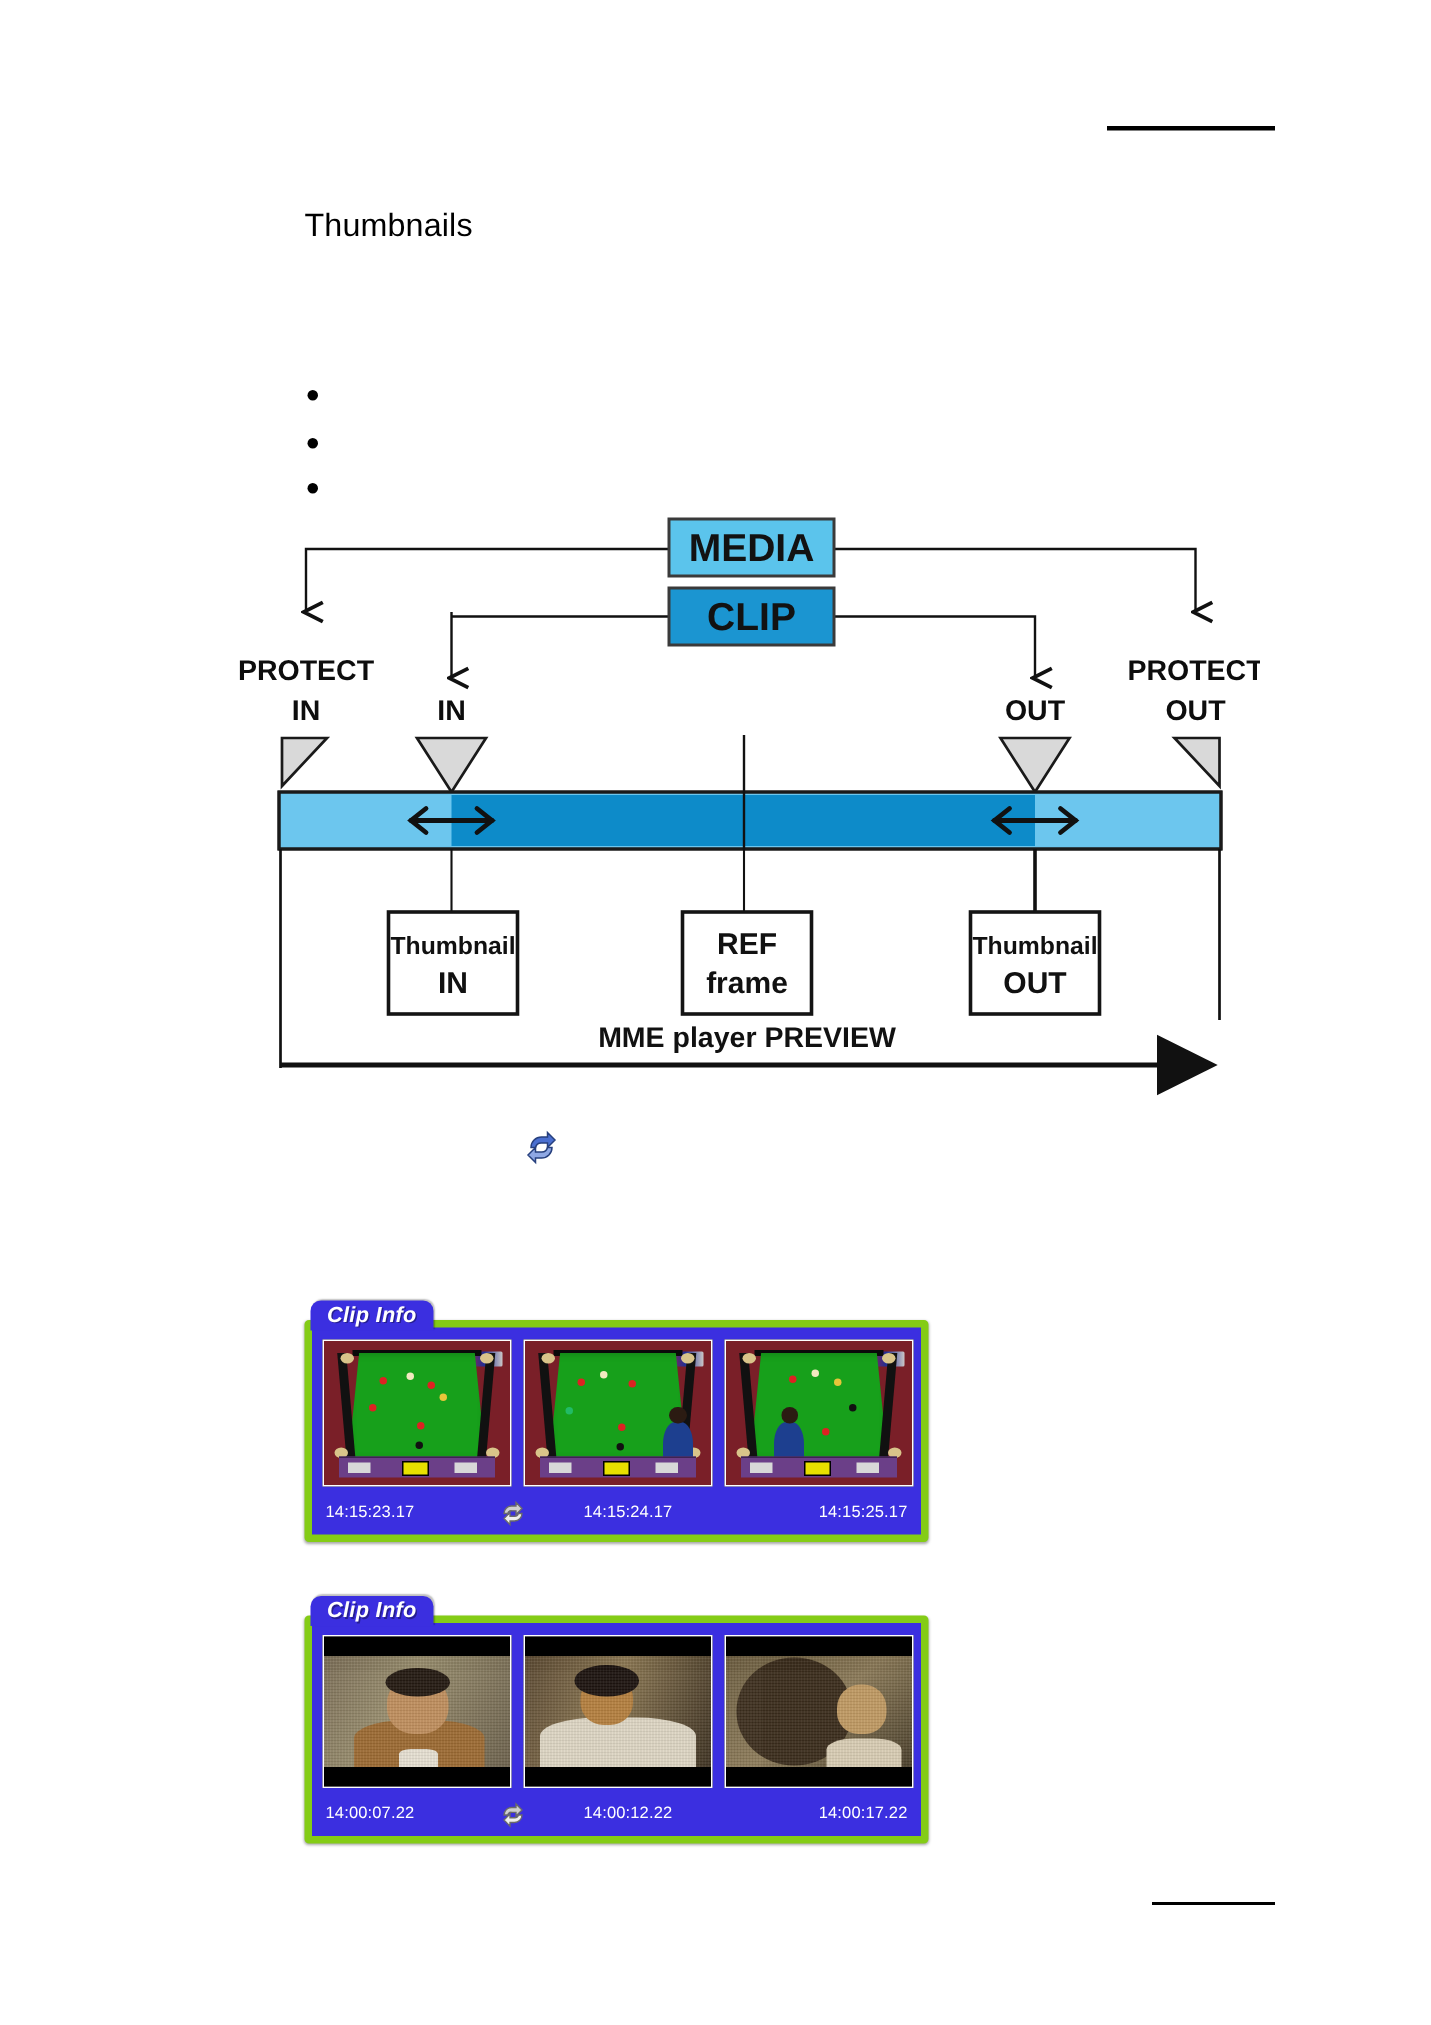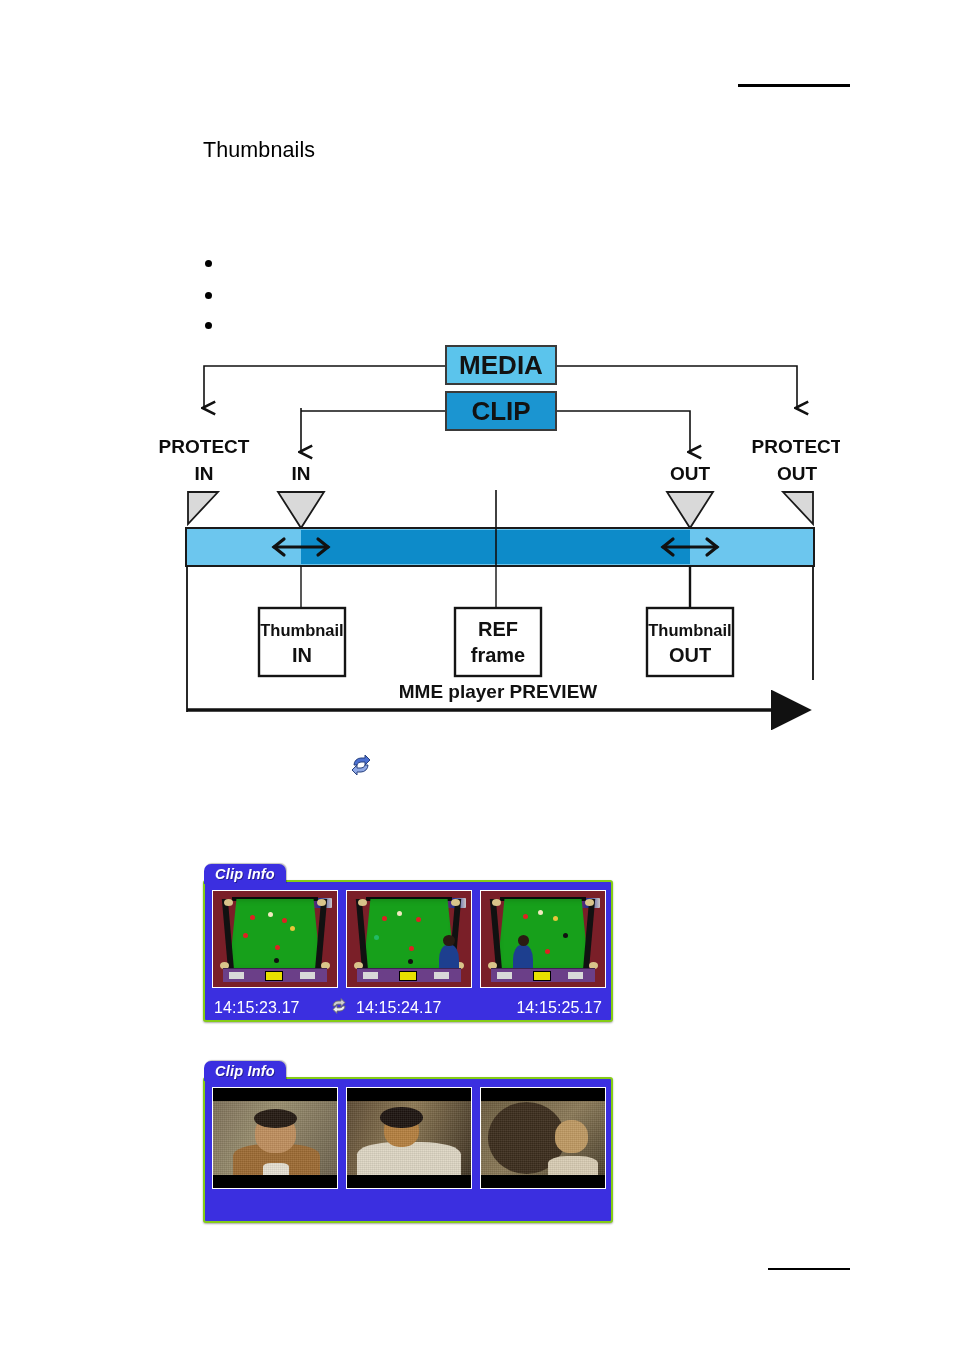--- a/index.html
+++ b/index.html
@@ -64,21 +64,21 @@
   .refresh-icon-wrap {
     position: absolute;
     left: 348px; top: 752px;
     width: 26px; height: 26px;
   }
 
   
   .clip-panel {
     position: absolute;
     background: #3b2fe0;
-    border: 2px solid #84cc16;
+    border: 5px solid #84cc16;
     border-radius: 3px;
     box-shadow: 0 1px 2px rgba(0,0,0,.35);
   }
   .clip-panel.p1 { left: 203px; top: 880px; width: 406px; height: 138px; }
   .clip-panel.p2 { left: 203px; top: 1077px; width: 406px; height: 142px; }
 
   .clip-tab {
     position: absolute;
     top: -18px; left: -1px;
     height: 20px;
@@ -115,27 +115,27 @@
   .p2 .thumb { height: 100px; }
 
   .tc-row {
     position: absolute;
     left: 0; right: 0; bottom: 5px;
     height: 16px;
   }
   .tc {
     position: absolute;
     color: #ffffff;
-    font-size: 16px;
+    font-size: 11px;
     font-family: "Liberation Sans", sans-serif;
     white-space: nowrap;
     letter-spacing: .1px;
   }
   .tc.t1 { left: 9px; }
-  .tc.t2 { left: 151px; text-align: center; }
+  .tc.t2 { left: 181px; text-align: center; }
   .tc.t3 { right: 9px; }
   .tc-loop {
     position: absolute;
     left: 124px; top: -2px;
     width: 20px; height: 18px;
   }
 
   
   .snooker { width: 100%; height: 100%; position: relative; background: #7a1f28; }
   .snooker .felt {
@@ -467,15 +467,26 @@
             <div class="bg" style="background:linear-gradient(140deg,#6b5c3f 0%,#8b7a58 50%,#4a3f2b 100%)"></div>
             <div class="hair" style="left:6%;top:2%;width:62%;height:96%;background:#3b2d1c"></div>
             <div class="face" style="right:14%;top:26%;width:26%;height:44%;background:#c09a63"></div>
             <div class="body" style="right:6%;bottom:0;width:40%;height:26%;background:#d9cdb4"></div>
             <div class="grain"></div>
           </div>
         </div>
       </div>
     </div>
 
+    <div class="tc-row">
+      <span class="tc t1">14:00:07.22</span>
+      <span class="tc-loop">
+        <svg width="20" height="18" viewBox="0 0 20 18" xmlns="http://www.w3.org/2000/svg">
+          <path d="M4,9 a5,5 0 0 1 5,-5 l3,0 l0,-2.4 l4,4 l-4,4 l0,-2.4 l-3,0 a2.6,2.6 0 0 0 -2.6,1.8 z" fill="#cfcfcf" stroke="#6a6a6a" stroke-width=".9"></path>
+          <path d="M16,9 a5,5 0 0 1 -5,5 l-3,0 l0,2.4 l-4,-4 l4,-4 l0,2.4 l3,0 a2.6,2.6 0 0 0 2.6,-1.8 z" fill="#eeeeee" stroke="#6a6a6a" stroke-width=".9"></path>
+        </svg>
+      </span>
+      <span class="tc t2">14:00:12.22</span>
+      <span class="tc t3">14:00:17.22</span>
+    </div>
   </div>
 
 </div>
 
 </body></html>

